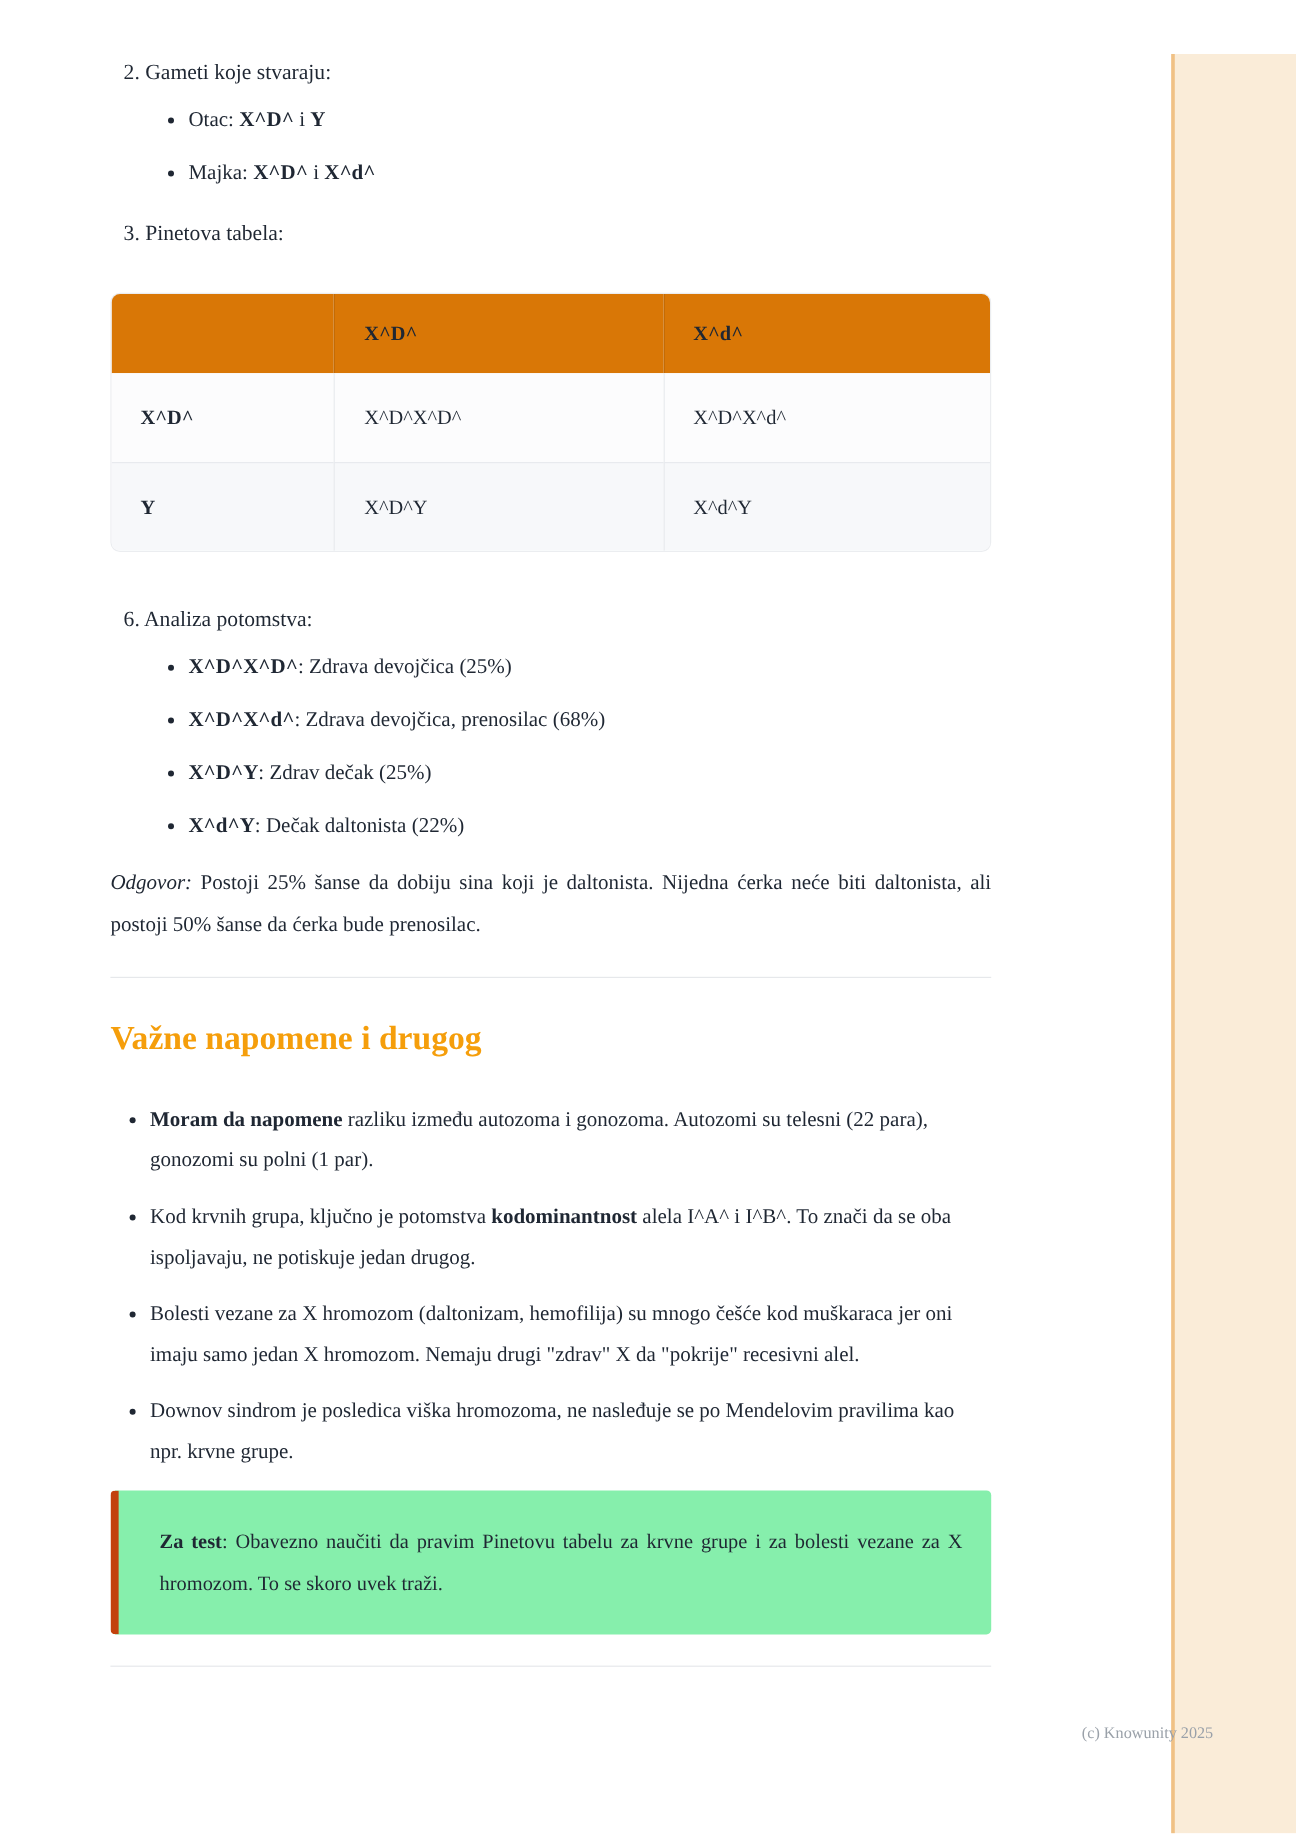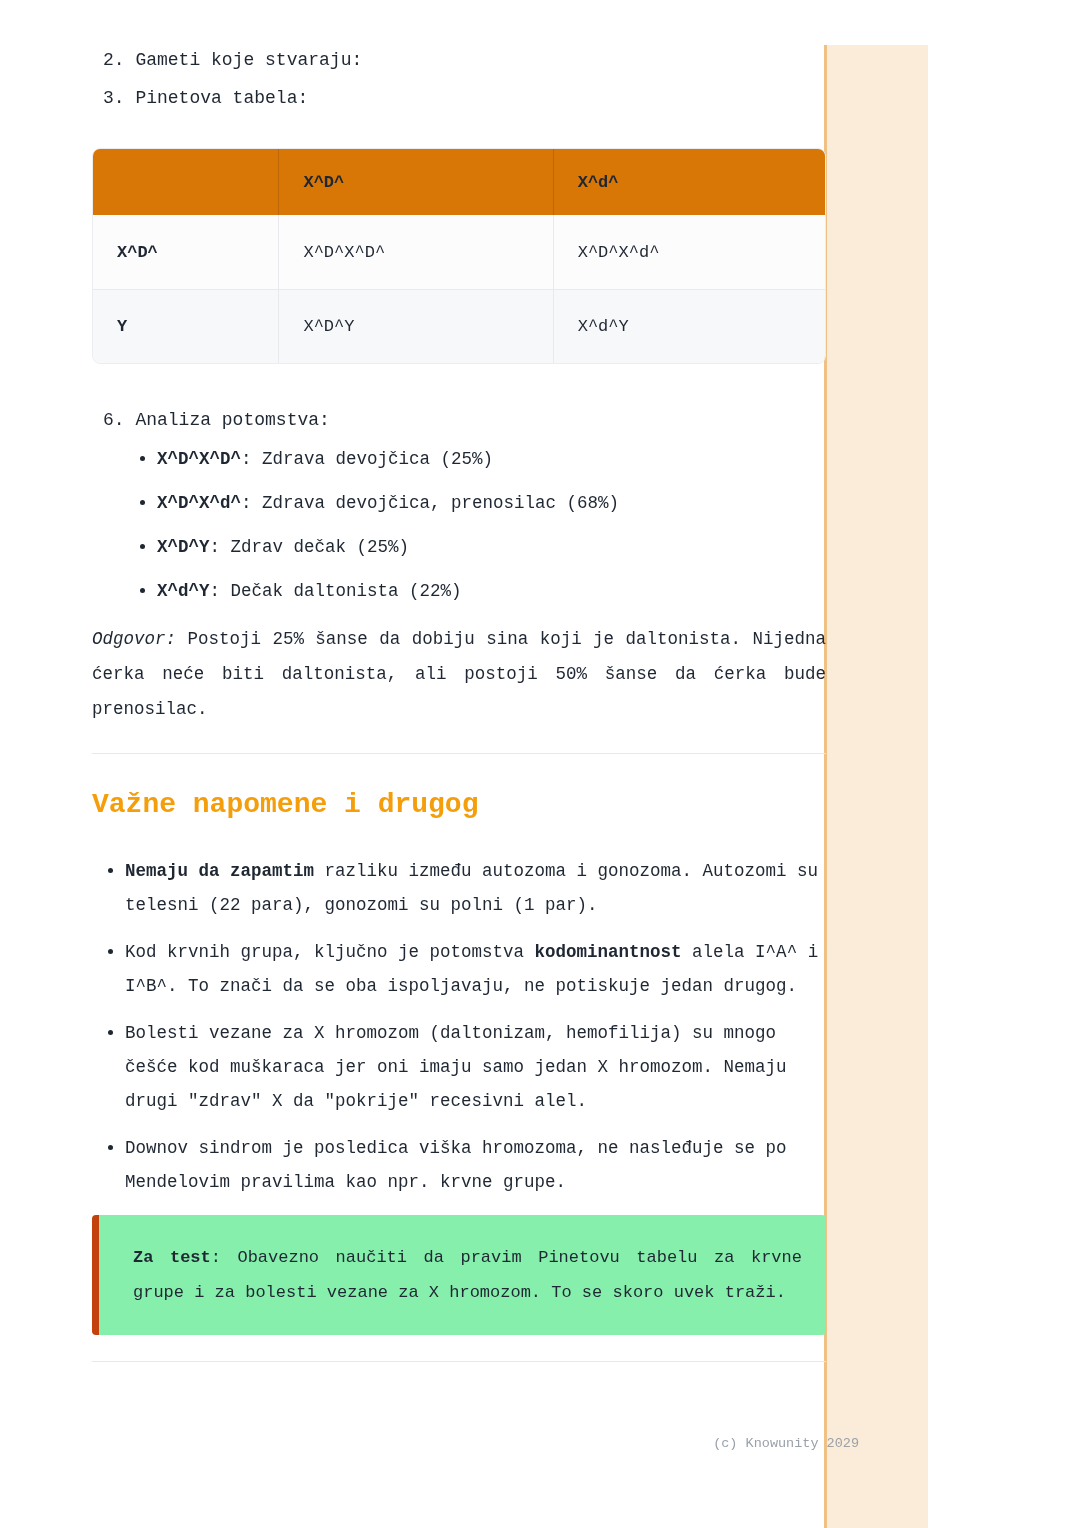--- a/index.html
+++ b/index.html
@@ -1,22 +1,22 @@
 <!DOCTYPE html>
 <html><head>
 <meta charset="utf-8">
 <style>
   * { box-sizing: border-box; }
   html, body { margin: 0; padding: 0; background: #ffffff; }
   .page {
     position: relative;
-    width: 928px;
+    width: 1080px;
     height: 1528px;
     background: #ffffff;
-    font-family: Liberation Mono, monospace;
+    font-family: Liberation Serif, serif;
     color: #1f2733;
     overflow: hidden;
   }
   .stripe {
     position: absolute;
     top: 45px;
     right: 0;
     bottom: 0;
     width: 104px;
     background: #faecd8;
@@ -130,20 +130,24 @@
 </head>
 <body>
 
 <div class="page">
   <div class="stripe"></div>
 
   <div class="content">
 
     <div class="num-title">2. Gameti koje stvaraju:</div>
 
+    <ul class="inner-list">
+      <li><span>Otac: </span><strong>X^D^</strong><span> i </span><strong>Y</strong></li>
+      <li><span>Majka: </span><strong>X^D^</strong><span> i </span><strong>X^d^</strong></li>
+    </ul>
 
     <div class="num-title table-title">3. Pinetova tabela:</div>
 
     <div class="table-wrap">
       <table>
         <colgroup>
             <col class="c1">
             <col class="c2">
             <col class="c3">
           </colgroup>
@@ -178,28 +182,28 @@
       <li><strong>X^d^Y</strong><span>: Dečak daltonista (22%)</span></li>
     </ul>
 
     <p class="answer"><em>Odgovor:</em><span> Postoji 25% šanse da dobiju sina koji je daltonista. Nijedna ćerka neće biti daltonista, ali postoji 50% šanse da ćerka bude prenosilac.</span></p>
 
     <hr class="divider">
 
     <h2 class="notes-heading">Važne napomene i drugog</h2>
 
     <ul class="notes">
-      <li><span></span><strong>Nemaju da zapamtim</strong><span> razliku između autozoma i gonozoma. Autozomi su telesni (22 para), gonozomi su polni (1 par).</span></li>
+      <li><span></span><strong>Moram da napomene</strong><span> razliku između autozoma i gonozoma. Autozomi su telesni (22 para), gonozomi su polni (1 par).</span></li>
       <li><span>Kod krvnih grupa, ključno je potomstva </span><strong>kodominantnost</strong><span> alela I^A^ i I^B^. To znači da se oba ispoljavaju, ne potiskuje jedan drugog.</span></li>
       <li><span>Bolesti vezane za X hromozom (daltonizam, hemofilija) su mnogo češće kod muškaraca jer oni imaju samo jedan X hromozom. Nemaju drugi "zdrav" X da "pokrije" recesivni alel.</span><strong></strong><span></span></li>
       <li><span>Downov sindrom je posledica viška hromozoma, ne nasleđuje se po Mendelovim pravilima kao npr. krvne grupe.</span><strong></strong><span></span></li>
     </ul>
 
     <div class="callout">
       <p><strong>Za test</strong><span>: Obavezno naučiti da pravim Pinetovu tabelu za krvne grupe i za bolesti vezane za X hromozom. To se skoro uvek traži.</span></p>
     </div>
 
     <hr class="divider bottom">
 
   </div>
 
-  <div class="copyright">(c) Knowunity 2029</div>
+  <div class="copyright">(c) Knowunity 2025</div>
 </div>
 
 </body></html>

